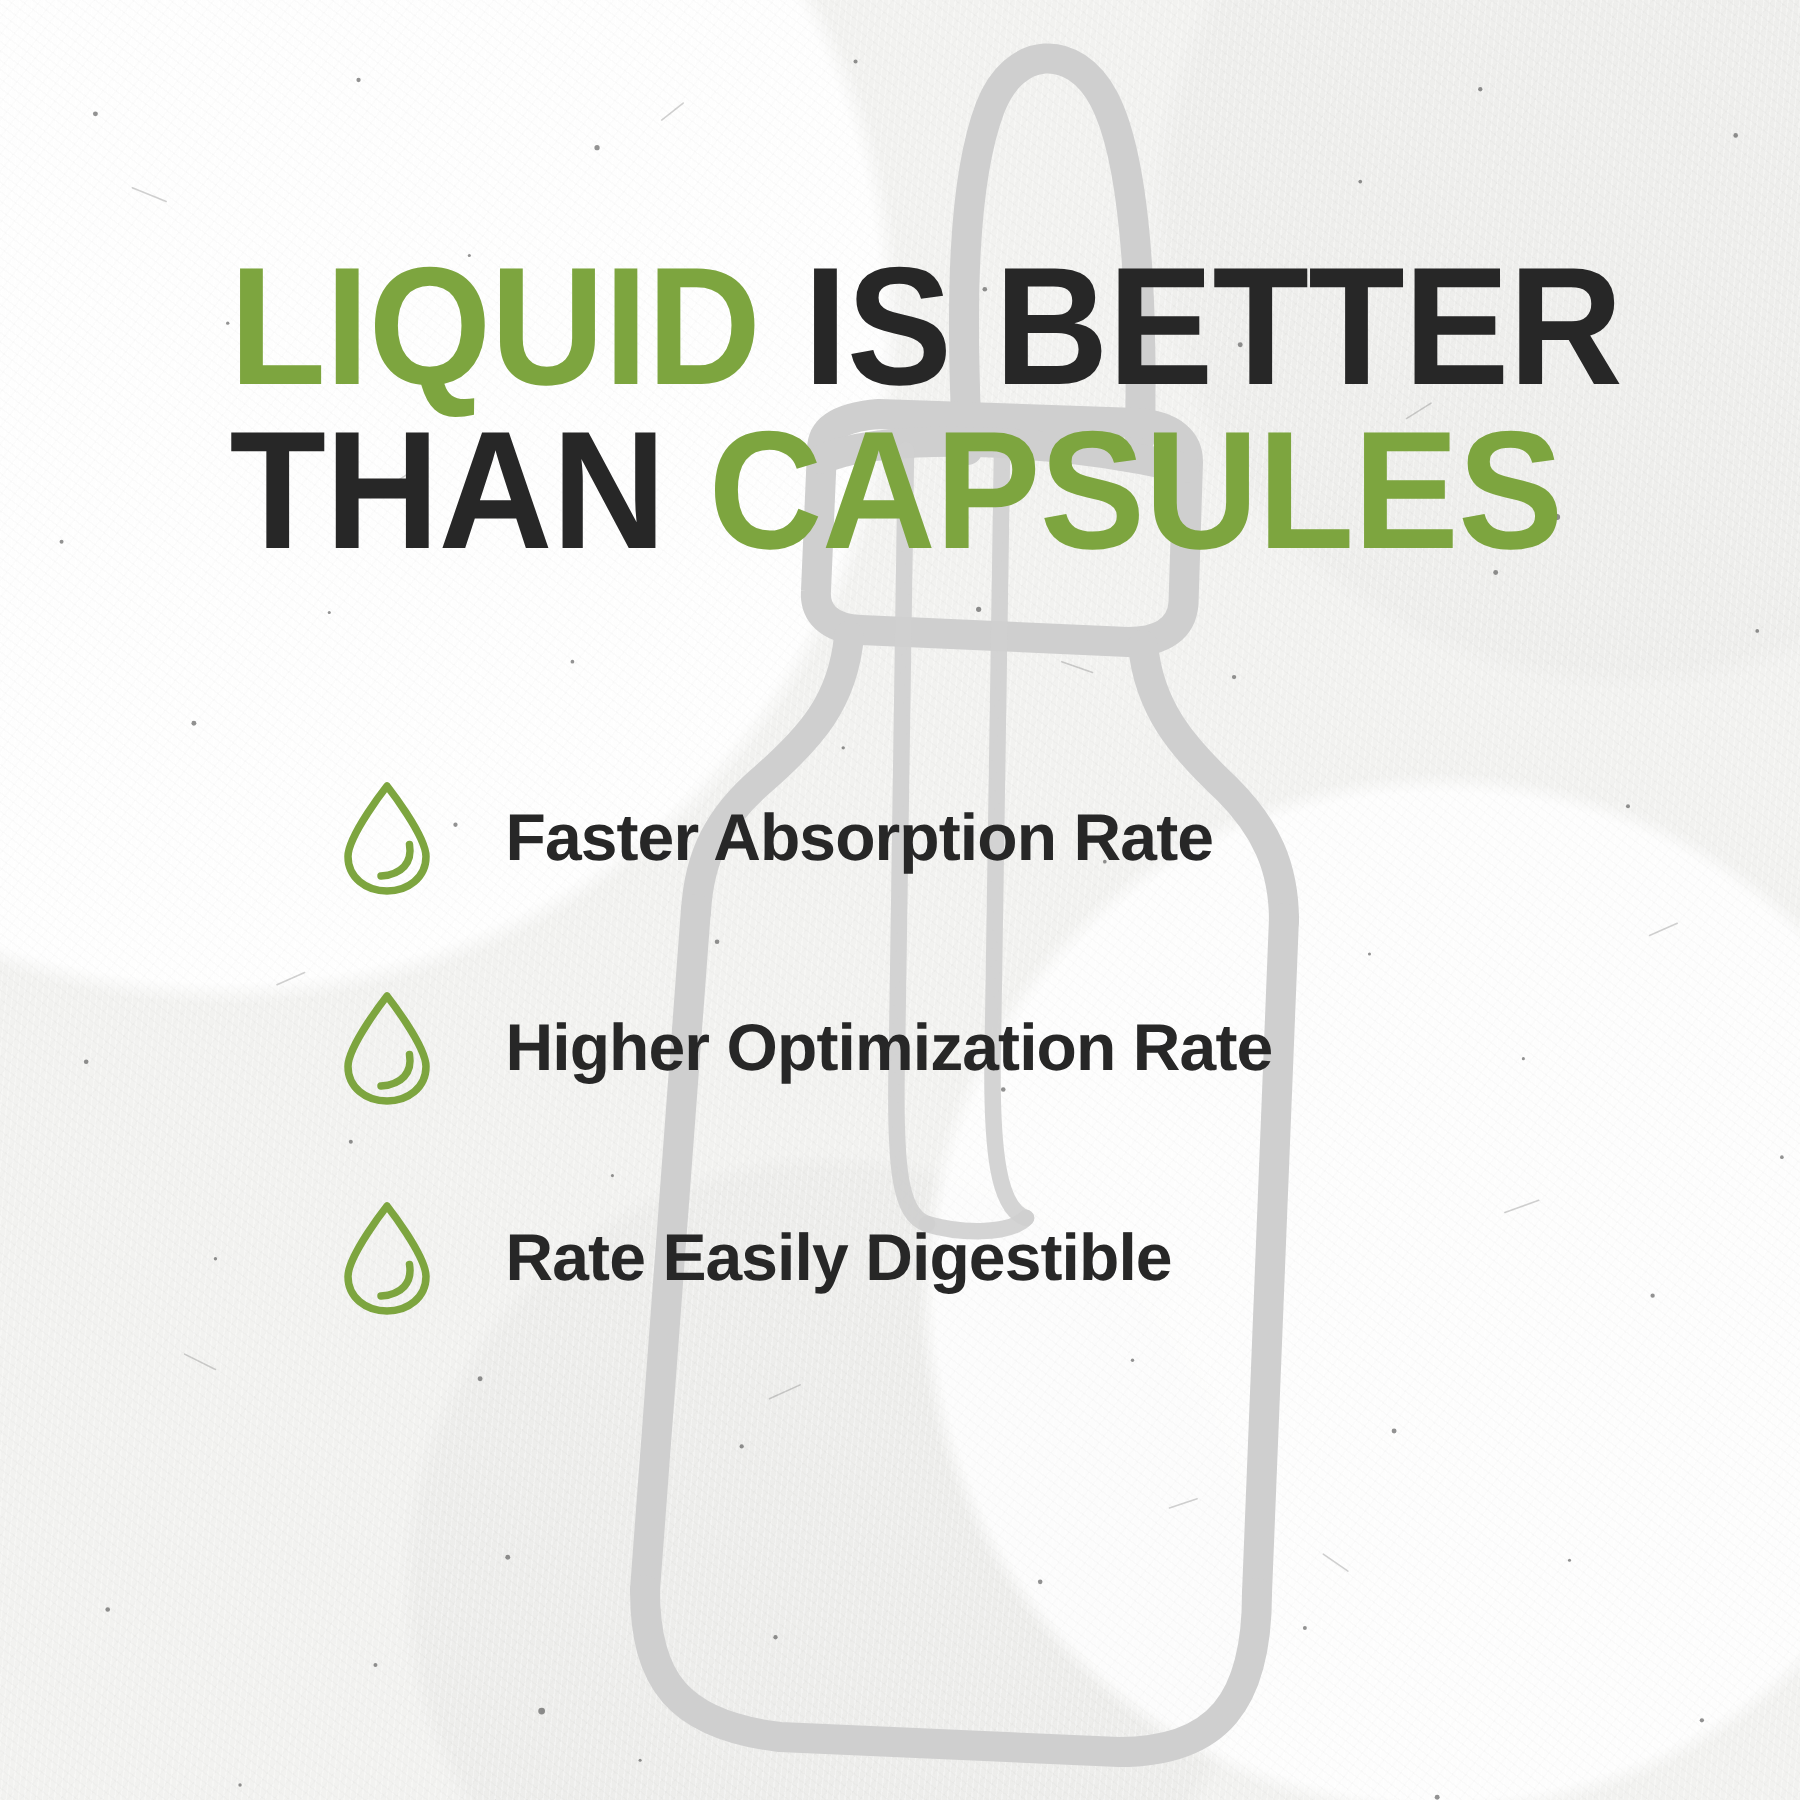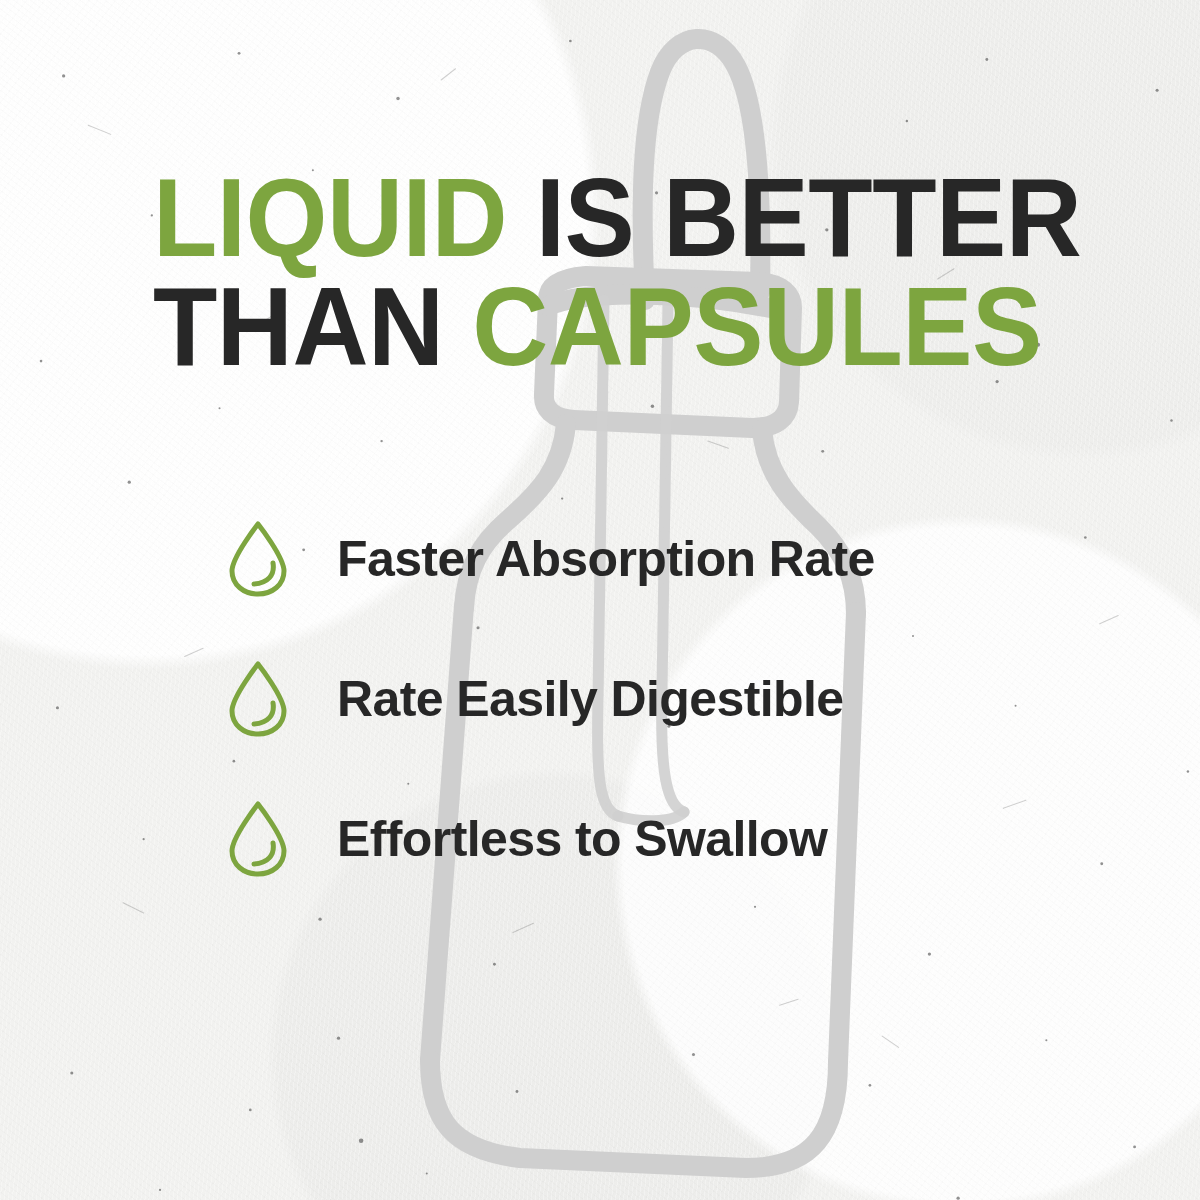--- a/index.html
+++ b/index.html
@@ -66,21 +66,21 @@
     height:78px;margin-bottom:62px;
   }
   .benefit-row:last-child{margin-bottom:0;}
   .drop-icon{
     flex:0 0 auto;width:74px;height:88px;margin-right:42px;
     display:flex;align-items:center;justify-content:center;
   }
   .benefit-label{
     font-family:"Liberation Sans",sans-serif;
     font-weight:700;
-    font-size:50px;
+    font-size:44px;
     color:#272727;
     letter-spacing:-0.6px;
     white-space:nowrap;
     line-height:1;
   }
 </style>
 </head>
 <body>
 
 <div id="poster">
@@ -207,36 +207,36 @@
       <div class="benefit-row">
         <span class="drop-icon">
           <svg viewBox="0 0 64 80" width="64" height="80" xmlns="http://www.w3.org/2000/svg">
             <path d="M32 5 C32 5 58 38 58 52 C58 66 46 75 32 75 C18 75 6 66 6 52 C6 38 32 5 32 5 Z" fill="none" stroke="#7da53f" stroke-width="5" stroke-linejoin="round" stroke-linecap="round"></path>
             <path d="M47 44 C49 56 42 64 28 65" fill="none" stroke="#7da53f" stroke-width="5" stroke-linecap="round"></path>
           </svg>
         </span>
         <span class="benefit-label">Faster Absorption Rate</span>
       </div>
 
+      <div class="benefit-row">
+        <span class="drop-icon">
+          <svg viewBox="0 0 64 80" width="64" height="80" xmlns="http://www.w3.org/2000/svg">
+            <path d="M32 5 C32 5 58 38 58 52 C58 66 46 75 32 75 C18 75 6 66 6 52 C6 38 32 5 32 5 Z" fill="none" stroke="#7da53f" stroke-width="5" stroke-linejoin="round" stroke-linecap="round"></path>
+            <path d="M47 44 C49 56 42 64 28 65" fill="none" stroke="#7da53f" stroke-width="5" stroke-linecap="round"></path>
+          </svg>
+        </span>
+        <span class="benefit-label">Higher Optimization Rate</span>
+      </div>
 
       <div class="benefit-row">
         <span class="drop-icon">
           <svg viewBox="0 0 64 80" width="64" height="80" xmlns="http://www.w3.org/2000/svg">
             <path d="M32 5 C32 5 58 38 58 52 C58 66 46 75 32 75 C18 75 6 66 6 52 C6 38 32 5 32 5 Z" fill="none" stroke="#7da53f" stroke-width="5" stroke-linejoin="round" stroke-linecap="round"></path>
             <path d="M47 44 C49 56 42 64 28 65" fill="none" stroke="#7da53f" stroke-width="5" stroke-linecap="round"></path>
           </svg>
         </span>
         <span class="benefit-label">Rate Easily Digestible</span>
       </div>
 
-      <div class="benefit-row">
-        <span class="drop-icon">
-          <svg viewBox="0 0 64 80" width="64" height="80" xmlns="http://www.w3.org/2000/svg">
-            <path d="M32 5 C32 5 58 38 58 52 C58 66 46 75 32 75 C18 75 6 66 6 52 C6 38 32 5 32 5 Z" fill="none" stroke="#7da53f" stroke-width="5" stroke-linejoin="round" stroke-linecap="round"></path>
-            <path d="M47 44 C49 56 42 64 28 65" fill="none" stroke="#7da53f" stroke-width="5" stroke-linecap="round"></path>
-          </svg>
-        </span>
-        <span class="benefit-label">Effortless to Swallow</span>
-      </div>
 
     </div>
   </div>
 </div>
 
 </body></html>

